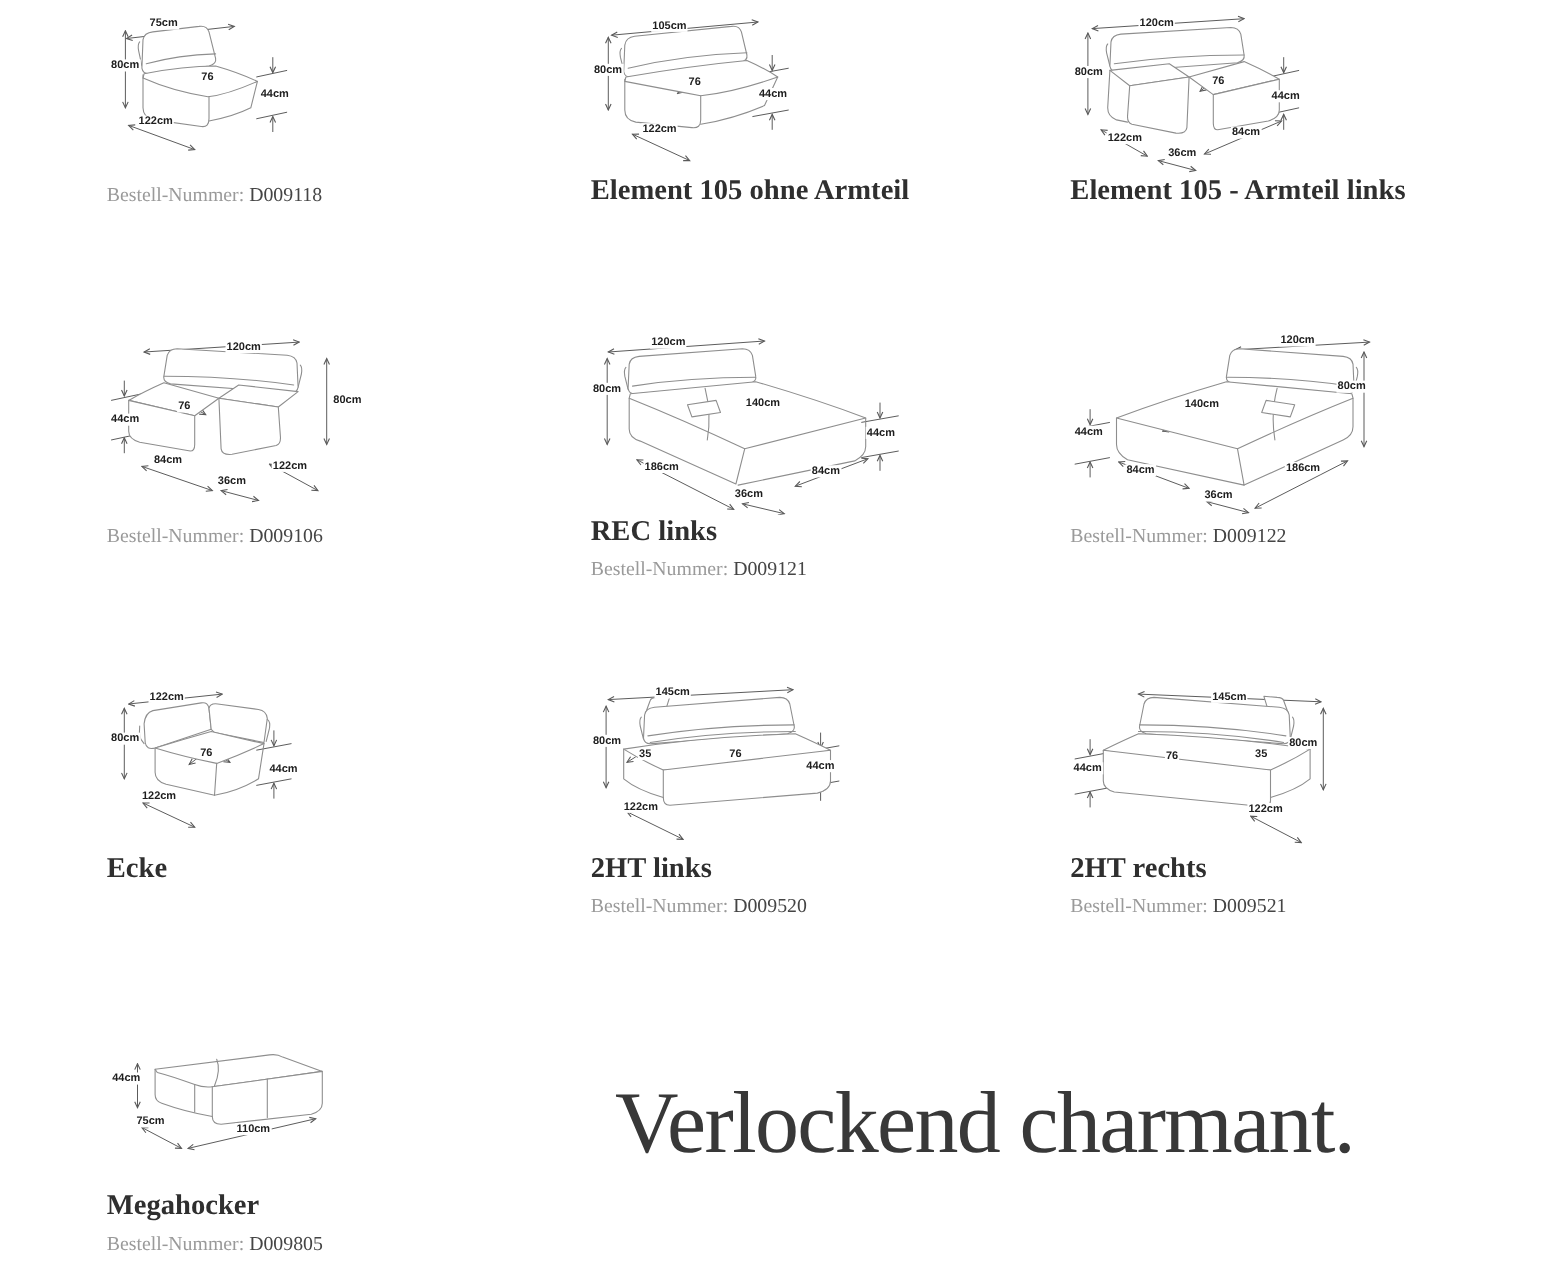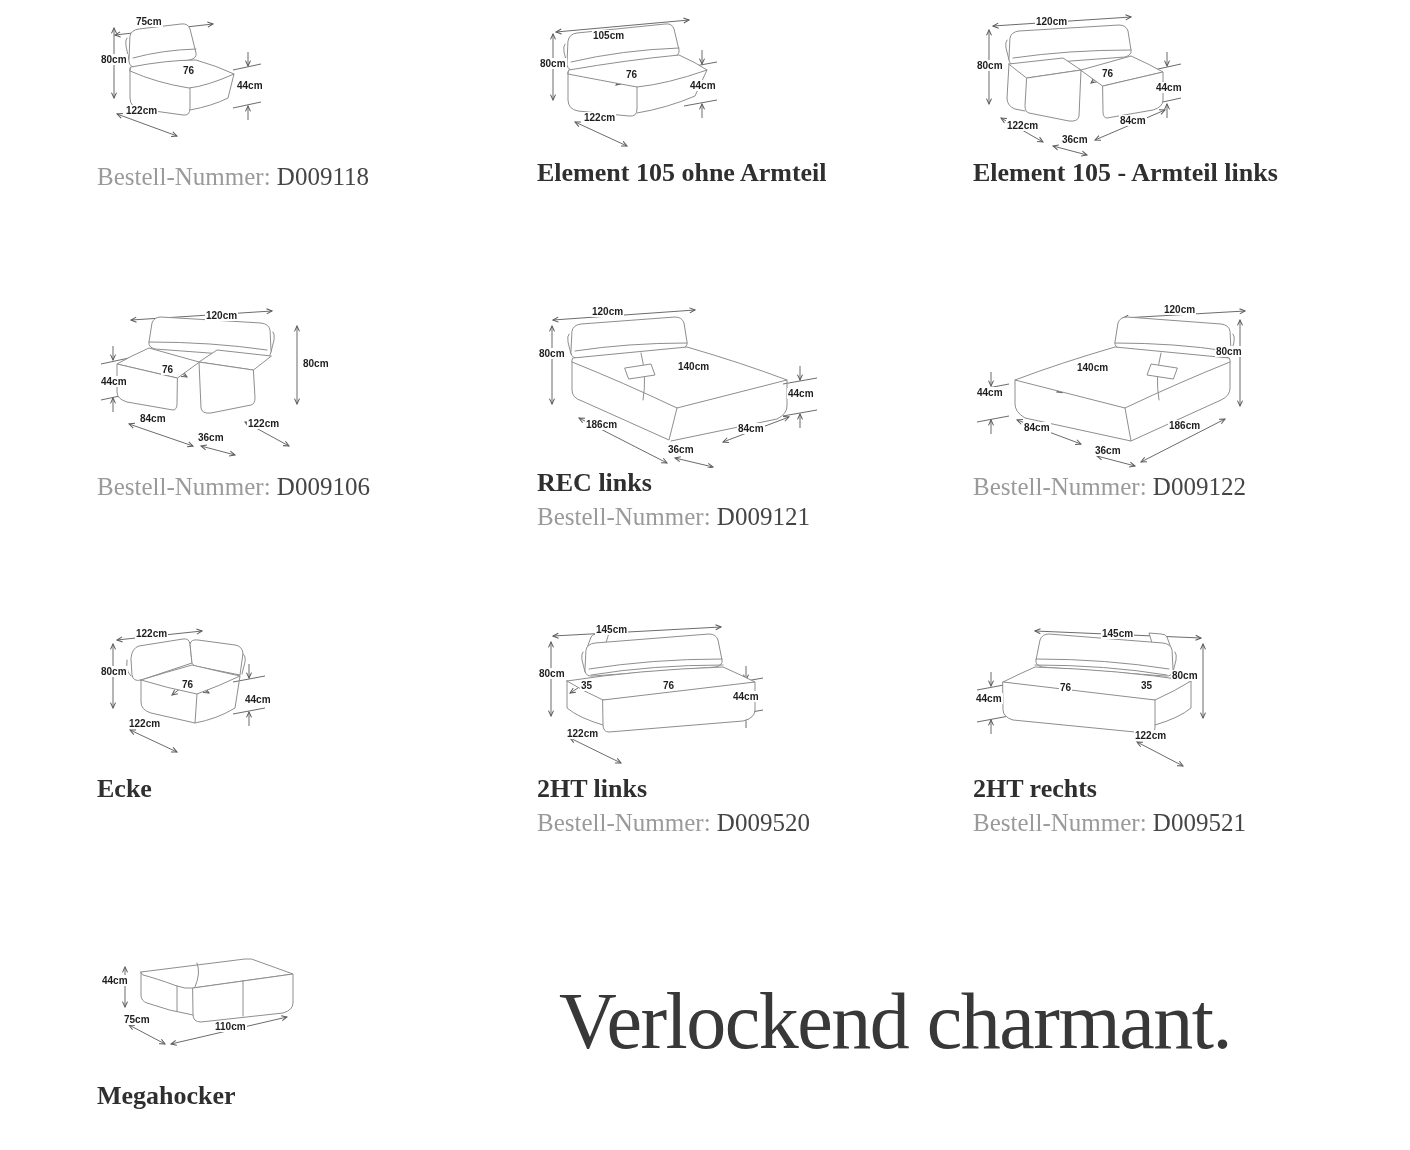--- a/index.html
+++ b/index.html
@@ -9,21 +9,21 @@
   }
   .card { position:absolute; width:436px; }
   .draw { position:relative; width:430px; }
   .draw svg { position:absolute; left:0; top:0; }
   .dl {
     position:absolute; font-family:"Liberation Sans", sans-serif;
     font-size:10px; font-weight:bold; color:#1e1e1e; background:#ffffff;
     padding:0 1px; line-height:1.1; white-space:nowrap;
   }
   .title { margin:0; font-size:26px; line-height:30px; font-weight:bold; color:#2f2f2f; }
-  .order { margin:6px 0 0 0; font-size:25px; line-height:26px; color:#9a9a9a; }
+  .order { margin:6px 0 0 0; font-size:18px; line-height:26px; color:#9a9a9a; }
   .order .num { color:#454545; }
   .sk { fill:none; stroke:#8e8e8e; stroke-width:1; stroke-linejoin:round; stroke-linecap:round; }
   .fw { fill:#ffffff; stroke:#8e8e8e; stroke-width:1; stroke-linejoin:round; stroke-linecap:round; }
   .dim { fill:none; stroke:#5a5a5a; stroke-width:0.9; }
   .tagline {
     position:absolute; left:455px; top:975px; width:880px; text-align:center;
     font-size:80px; line-height:92px; color:#383838; letter-spacing:-1.5px;
   }
 </style>
 </head>
@@ -75,21 +75,21 @@
       <path class="dim" marker-start="url(#arw)" marker-end="url(#arw)" d="M38 114 L90 138"></path>
       <path class="dim" marker-end="url(#arw)" d="M88 70 L79 77"></path>
       <path class="dim" marker-end="url(#arw)" d="M104 68 L116 75"></path>
       <path class="sk" d="M28 36 Q26 38 27 44 L30 56"></path>
       <path class="fw" d="M31 33 Q32 26 40 25 L128 16 Q135 15 137 21 L142 42 Q143 47 136 49 L38 62 Q31 63 30 57 Z"></path>
       <path class="sk" d="M34 54 Q85 42 142 40"></path>
       <path class="fw" d="M32 62 Q90 52 142 47 Q158 54 170 62 Q130 76 100 79 Q62 72 31 66 Z"></path>
       <path class="sk" d="M31 64 L31 92 Q31 101 41 103 L92 108 Q100 109 100 101 L100 79"></path>
       <path class="sk" d="M100 105 Q130 100 158 88 L170 62"></path>
     </svg>
-    <span class="dl" style="left:55px; top:22px">105cm</span>
+    <span class="dl" style="left:55px; top:10px">105cm</span>
     <span class="dl" style="left:2px;  top:50px">80cm</span>
     <span class="dl" style="left:88px; top:61px">76</span>
     <span class="dl" style="left:152px;top:72px">44cm</span>
     <span class="dl" style="left:46px; top:104px">122cm</span>
   </div>
   <h3 class="title">Element 105 ohne Armteil</h3>
 </section>
 
 <section class="card" style="left:973px; top:8px">
   <div class="draw" style="height:150px">
@@ -326,17 +326,18 @@
       <path class="fw" d="M96 43 L196 29 L196 58 Q196 65 186 68 L104 77 Q96 77 96 70 Z"></path>
       <path class="sk" d="M146 36 L146 71"></path>
       <path class="sk" d="M44 27 L44 50 Q44 56 50 58 Q72 66 96 70"></path>
       <path class="sk" d="M80 41 L80 66"></path>
     </svg>
     <span class="dl" style="left:4px;  top:30px">44cm</span>
     <span class="dl" style="left:26px; top:69px">75cm</span>
     <span class="dl" style="left:117px;top:76px">110cm</span>
   </div>
   <h3 class="title">Megahocker</h3>
+  <p class="order"><span>Bestell-Nummer:</span> <span class="num">D009805</span></p>
 </section>
 
 <div class="tagline">
   <div>Verlockend charmant.</div>
 </div>
 
 </body></html>

